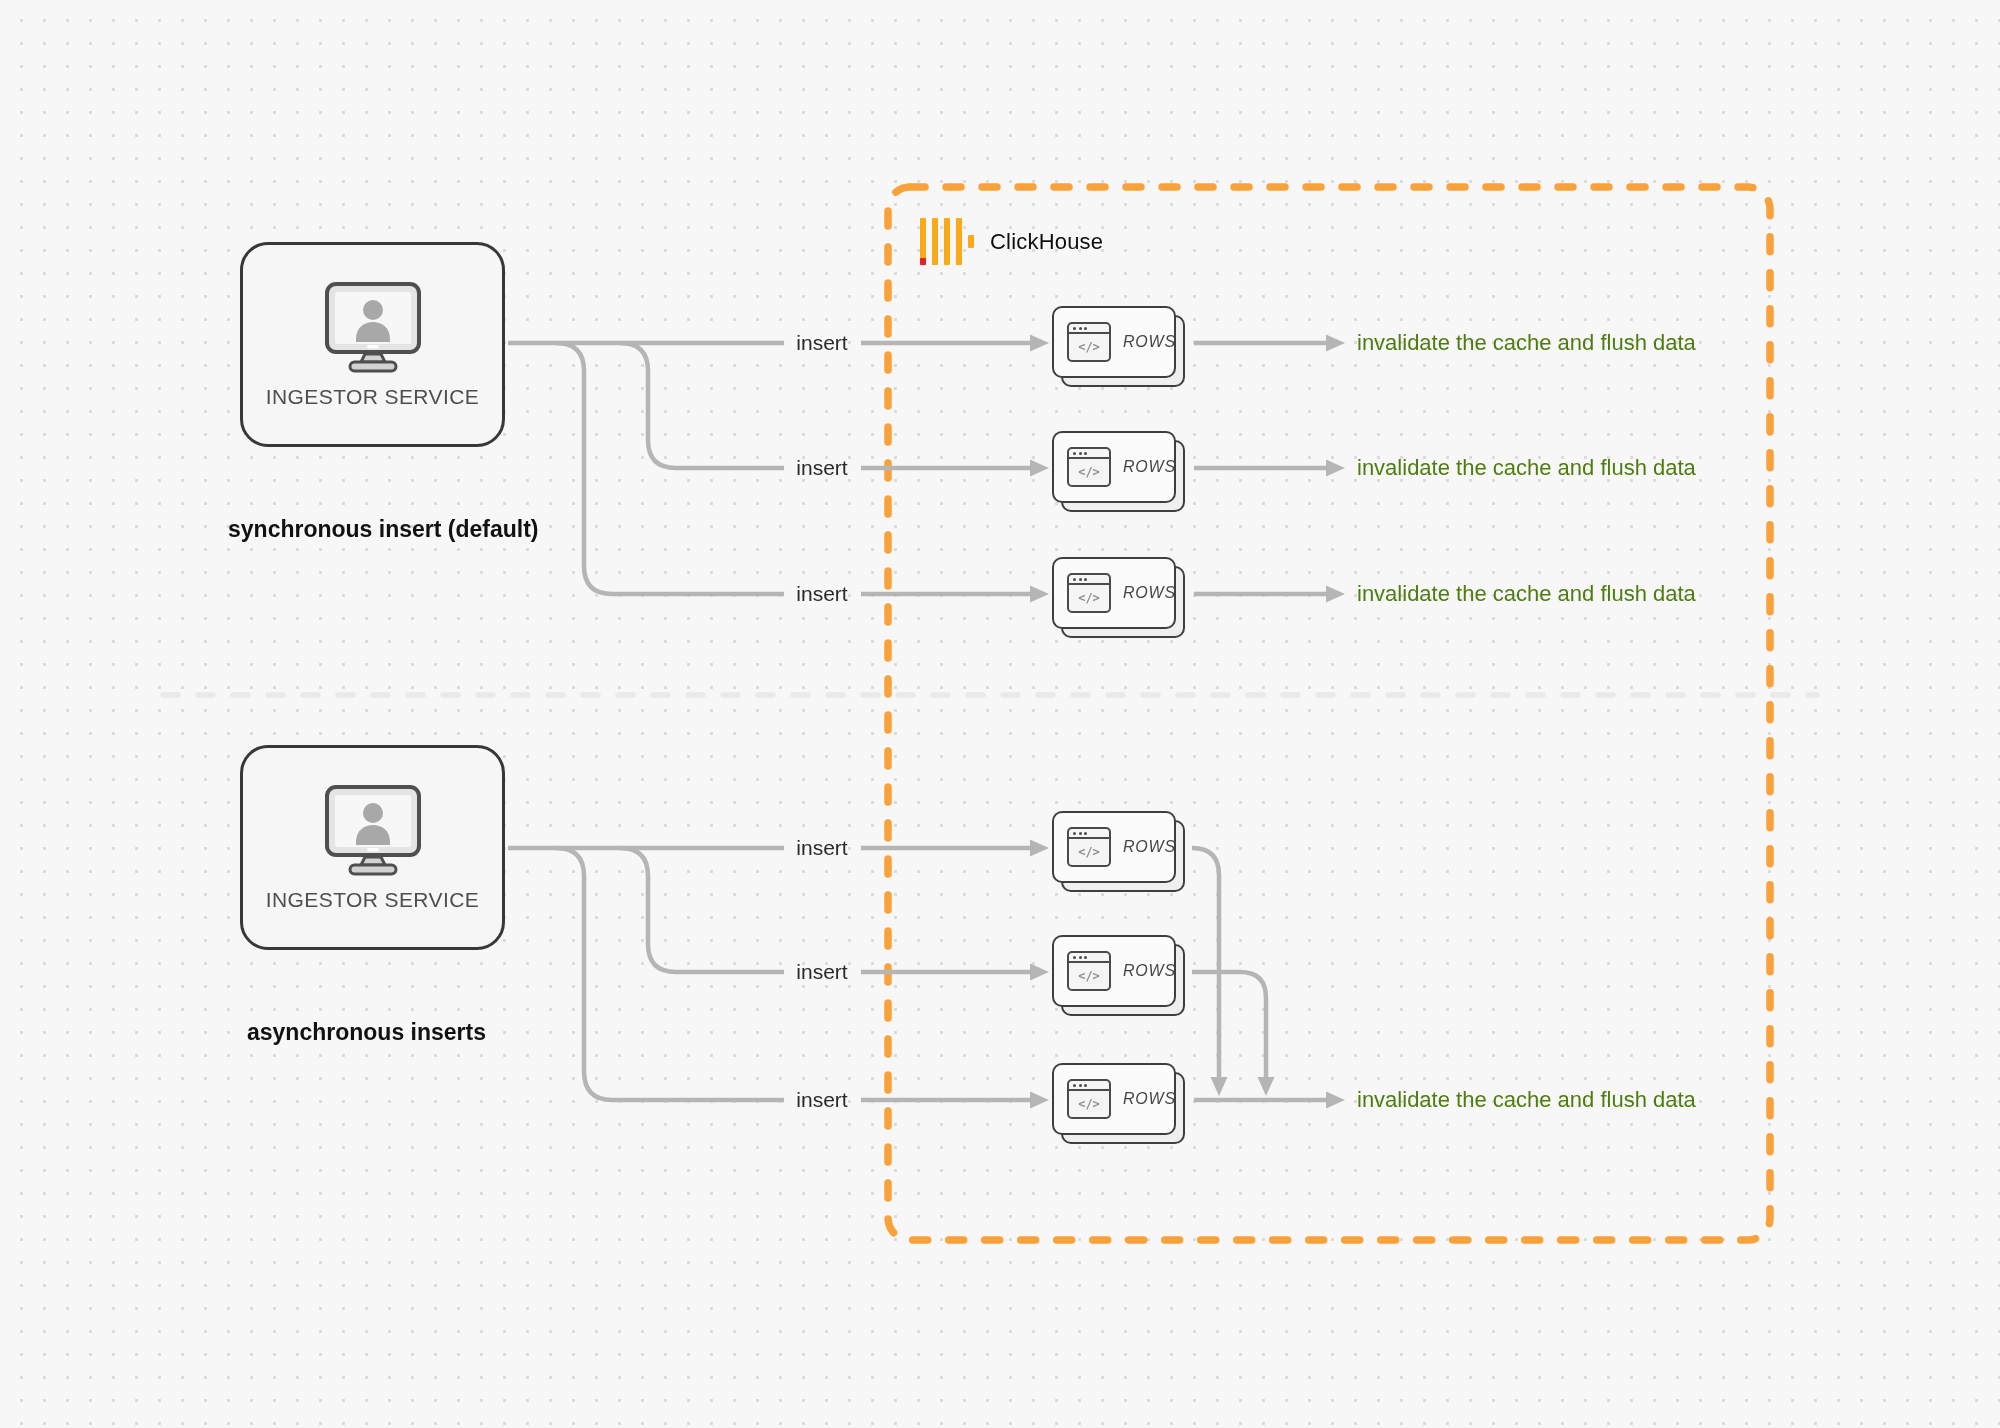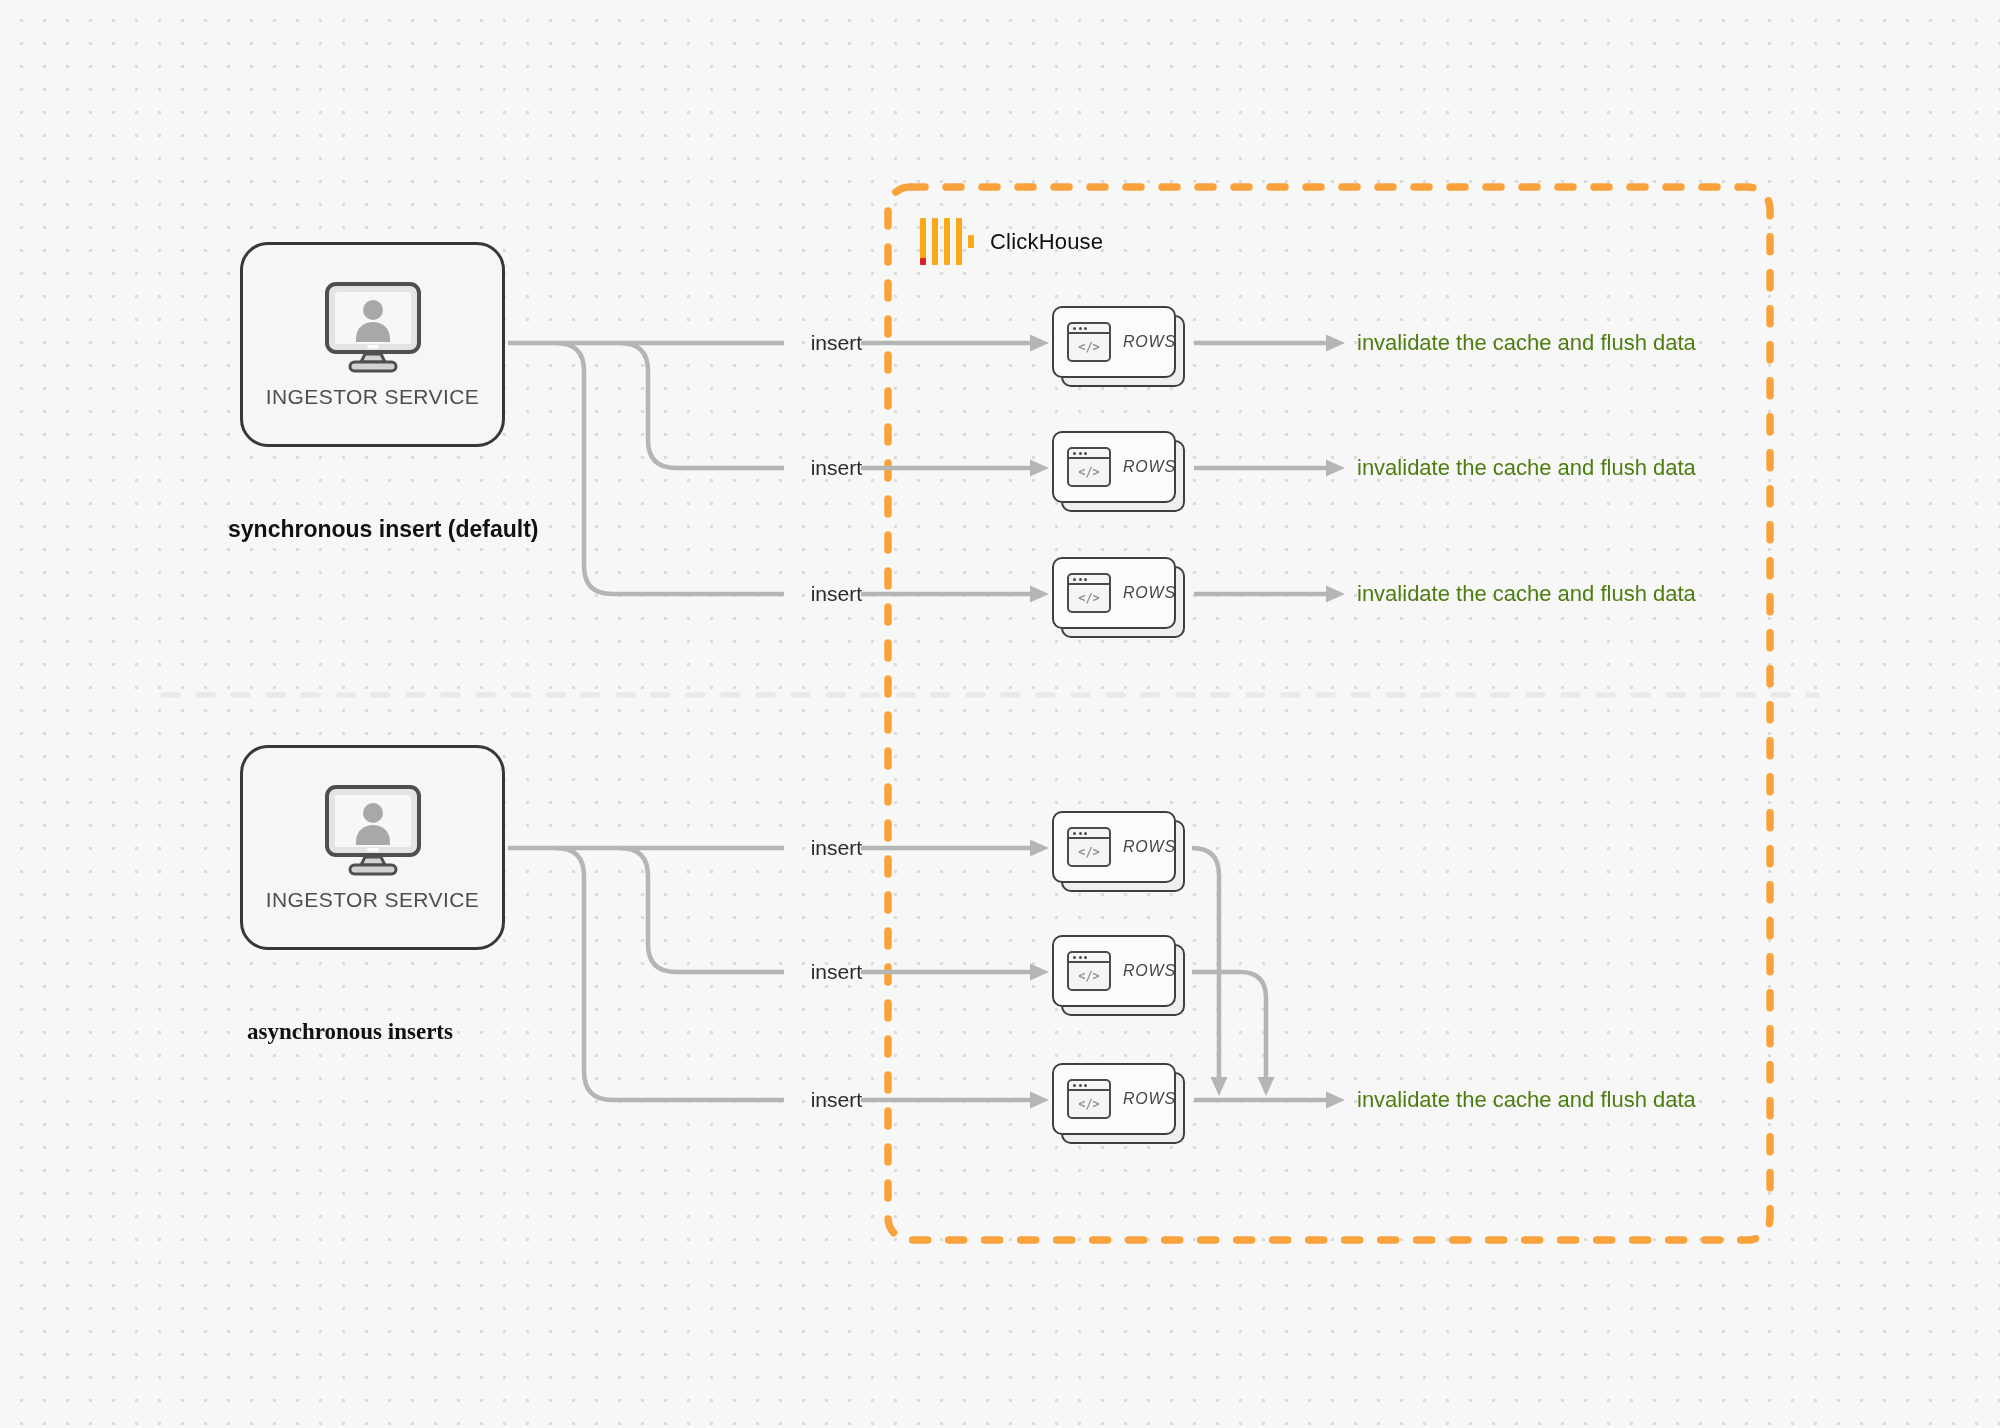--- a/index.html
+++ b/index.html
@@ -28,21 +28,21 @@
   .ingestor-label {
     font-size: 21px; color: #4E4E4E; letter-spacing: 0.4px; white-space: nowrap;
   }
 
   
   .section-caption {
     position: absolute; font-size: 23px; font-weight: 700; color: #111;
     white-space: nowrap;
   }
   .section-caption.sync  { left: 228px; top: 516px; }
-  .section-caption.async { left: 247px; top: 1019px; font-family: Liberation Serif, serif; }
+  .section-caption.async { left: 247px; top: 1019px; }
 
   
   .ch-logo { position: absolute; left: 920px; top: 218px; width: 58px; height: 47px; }
   .ch-logo .bar {
     position: absolute; top: 0; width: 6px; height: 47px; background: #FBA919; border-radius: 1px;
   }
   .ch-logo .bar.b1 { left: 0; }
   .ch-logo .bar.b2 { left: 12px; }
   .ch-logo .bar.b3 { left: 24px; }
   .ch-logo .bar.b4 { left: 36px; }
@@ -51,21 +51,21 @@
     position: absolute; left: 0; top: 40px; width: 6px; height: 7px; background: #DF2227; border-radius: 1px;
   }
   .ch-brand {
     position: absolute; left: 990px; top: 229px; font-size: 22px; font-weight: 500;
     color: #0F0F0F; white-space: nowrap; letter-spacing: 0.2px;
   }
 
   
   .insert-label {
     position: absolute; left: 782px; width: 80px; height: 30px; line-height: 30px;
-    text-align: right; font-size: 21px; color: #2B2B2B; white-space: nowrap;
+    text-align: center; font-size: 21px; color: #2B2B2B; white-space: nowrap;
   }
 
   
   .invalidate-label {
     position: absolute; left: 1357px; height: 30px; line-height: 30px;
     font-size: 22px; color: #4d7c0f; white-space: nowrap;
   }
 
   
   .rows-card {

